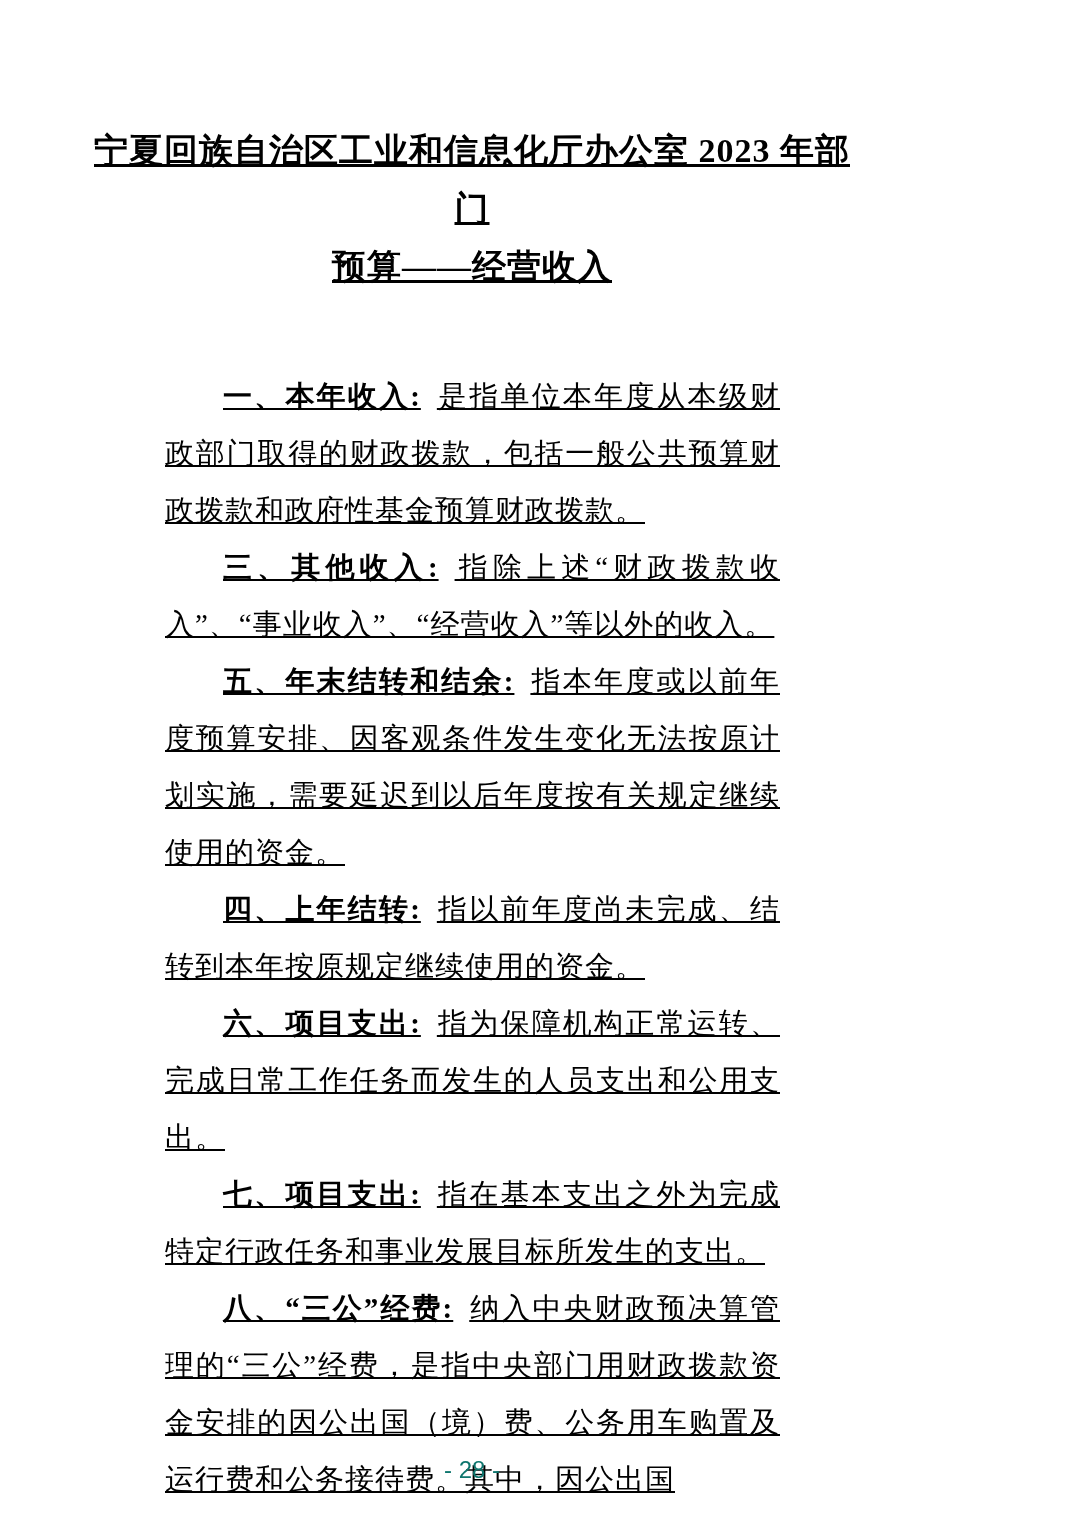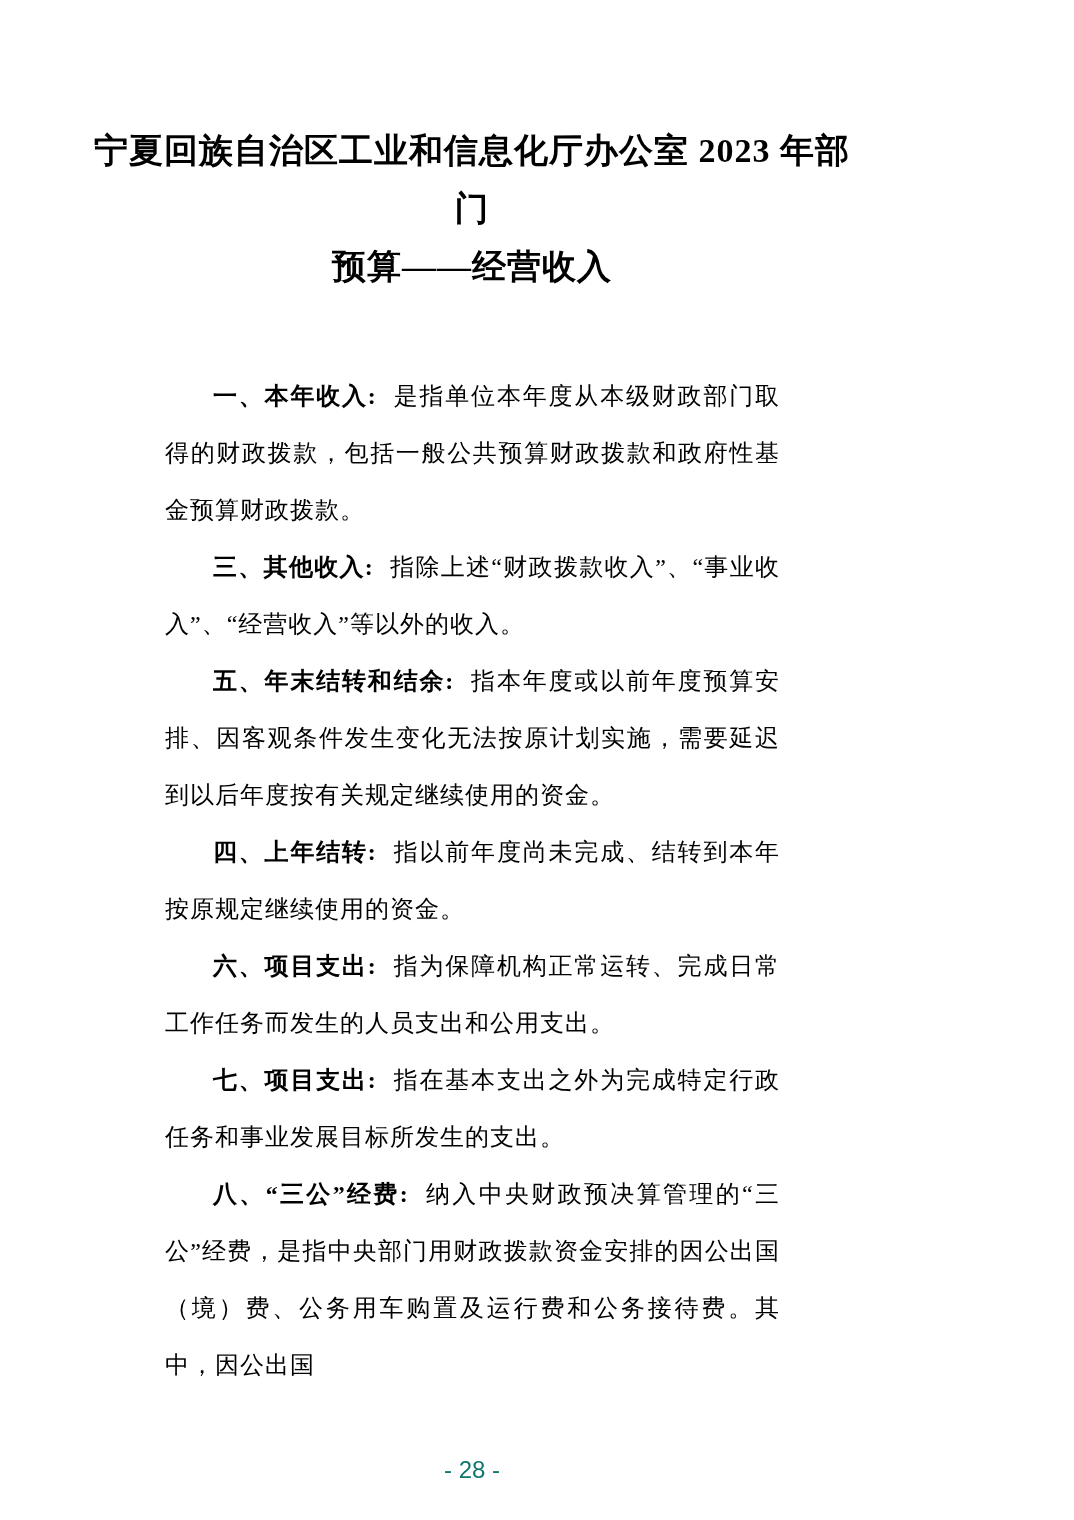--- a/index.html
+++ b/index.html
@@ -9,39 +9,40 @@
   }
   .page {
     position: relative;
     width: 944px;
     height: 1520px;
     background: #ffffff;
     color: #000000;
     font-family: "Liberation Serif", "DejaVu Serif", serif;
     overflow: hidden;
     box-sizing: border-box;
+    text-decoration: underline;
   }
   .doc-title {
     margin: 122px 84px 0 84px;
     text-align: center;
     font-size: 34px;
     line-height: 58px;
     font-weight: 700;
     letter-spacing: 1px;
   }
   .doc-title .title-line {
     display: block;
   }
   .content {
     margin: 72px 164px 0 165px; 
   }
   .para {
     margin: 0;
     padding: 0;
-    font-size: 24px;
+    font-size: 29px;
     line-height: 57px;
     text-align: justify;
     text-indent: 2em;
     letter-spacing: 1px;
   }
   .para .term {
     font-weight: 700;
     margin-right: 16px;
   }
   .footer {

